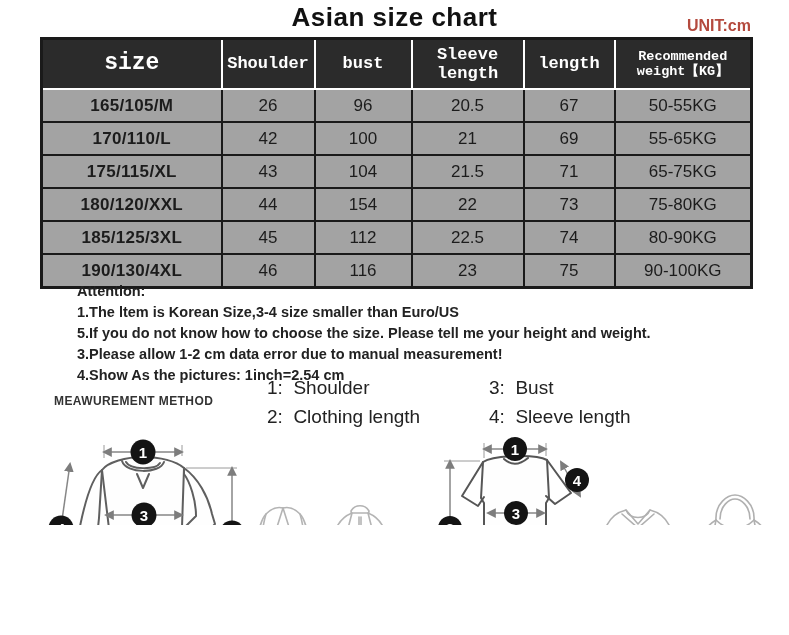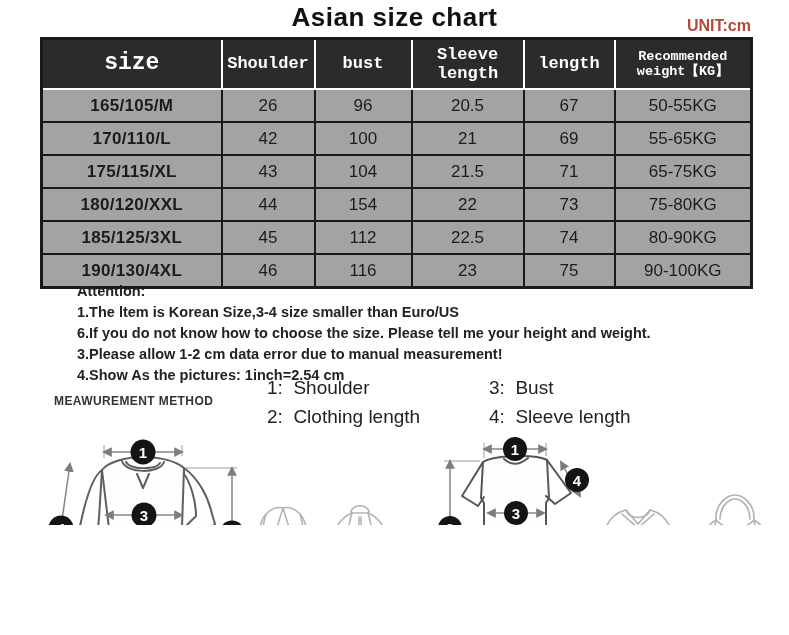--- a/index.html
+++ b/index.html
@@ -118,21 +118,21 @@
         <td>23</td>
         <td>75</td>
         <td>90-100KG</td>
       </tr>
     </tbody>
   </table>
 
   <div class="attention">
     <div class="att-line">Attention:</div>
     <div class="att-line">1.The ltem is Korean Size,3-4 size smaller than Euro/US</div>
-    <div class="att-line">6.If you do not know how to choose the size. Please tell me your height and weight.</div>
+    <div class="att-line">5.If you do not know how to choose the size. Please tell me your height and weight.</div>
     <div class="att-line">3.Please allow 1-2 cm data error due to manual measurement!</div>
     <div class="att-line">4.Show As the pictures: 1inch=2.54 cm</div>
   </div>
 
   <div class="mm-heading">MEAWUREMENT METHOD</div>
 
   <div class="legend">
     <div class="legend-item">1:  Shoulder</div>
     <div class="legend-item">2:  Clothing length</div>
     <div class="legend-item">3:  Bust</div>

